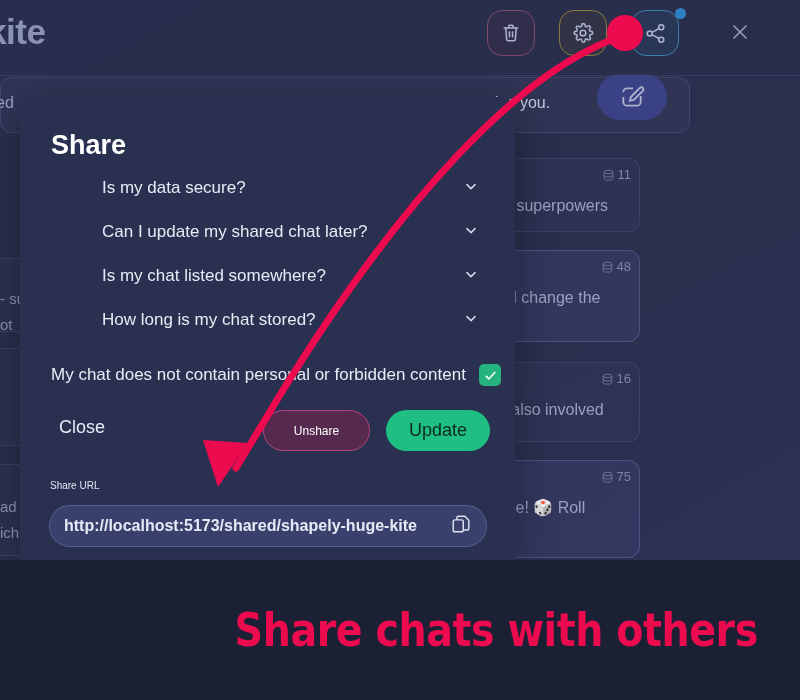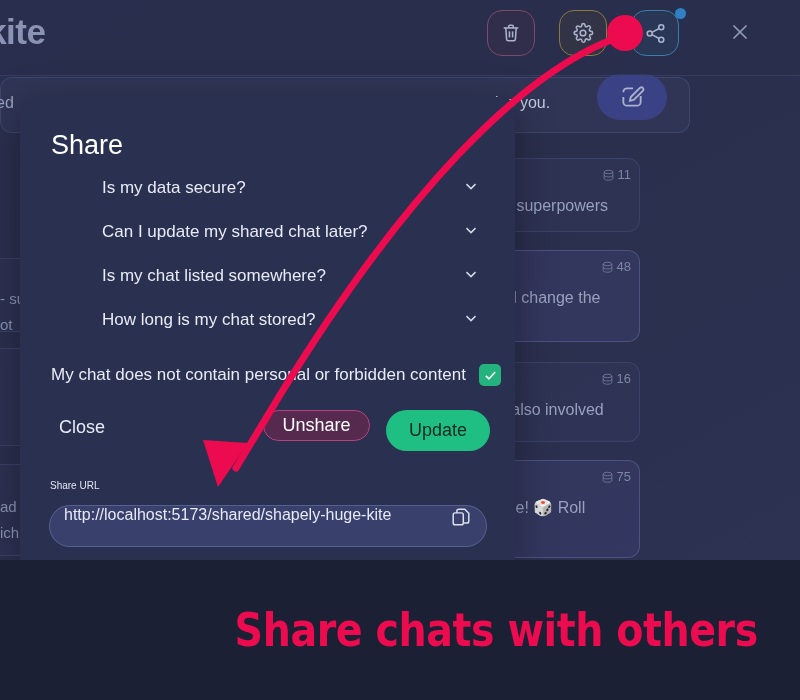--- a/index.html
+++ b/index.html
@@ -104,21 +104,21 @@
 
   
   #dialog {
     position: absolute; left: 20px; top: 97px; width: 495px; height: 465px;
     background: #2a3050;
     border-radius: 14px 14px 0 0;
     box-shadow: 0 10px 40px rgba(0,0,0,0.35);
   }
   #dialog-title {
     position: absolute; left: 31px; top: 33px;
-    font-size: 27px; font-weight: 400; color: #ffffff;
+    font-size: 27px; font-weight: 700; color: #ffffff;
   }
 
   .faq-row {
     position: absolute; left: 45px; width: 415px; height: 30px;
     display: flex; align-items: center; justify-content: space-between;
   }
   .faq-q { font-size: 17px; color: #e8ebf5; white-space: nowrap; margin-left: 37px; }
   .faq-chev svg { stroke: #d3d8ea; stroke-width: 2; fill: none; }
 
   #consent-row {
@@ -131,39 +131,39 @@
     display: flex; align-items: center; justify-content: center;
   }
   #consent-box svg { stroke: #ffffff; stroke-width: 2.6; fill: none; }
 
   #btn-dialog-close {
     position: absolute; left: 39px; top: 320px;
     font-size: 18px; color: #e8ebf5; background: none; border: none;
     font-family: "Liberation Sans", sans-serif;
   }
   #btn-unshare {
-    position: absolute; left: 243px; top: 313px; width: 107px; height: 31px;
+    position: absolute; left: 243px; top: 313px; width: 107px; height: 41px;
     border-radius: 21px; border: 1px solid #b8427e; background: #56294f;
-    color: #ffffff; font-size: 18px; font-family: "Liberation Sans", sans-serif;
+    color: #ffffff; font-size: 12px; font-family: "Liberation Sans", sans-serif;
   }
   #btn-update {
     position: absolute; left: 366px; top: 313px; width: 104px; height: 41px;
     border-radius: 21px; border: none; background: #1fbf83;
     color: #0d2a20; font-size: 18px; font-family: "Liberation Sans", sans-serif;
   }
 
   #url-label {
     position: absolute; left: 30px; top: 383px;
     font-size: 10px; color: #e2e6f2;
   }
   #url-field {
     position: absolute; left: 29px; top: 408px; width: 438px; height: 42px;
     border-radius: 21px; background: #39406b;
     border: 1px solid rgba(140,155,215,0.35);
-    display: flex; padding: 0 14px;
+    display: flex; align-items: center; padding: 0 14px; font-weight: bold;
   }
   #url-value {
     flex: 1; font-size: 16px; color: #e6eaf6; white-space: nowrap; overflow: hidden;
   }
   #copy-icon svg { stroke: #dde2f0; stroke-width: 1.6; fill: none; }
 
   
   #annot { position: absolute; left: 0; top: 0; width: 800px; height: 560px; pointer-events: none; }
 
   

